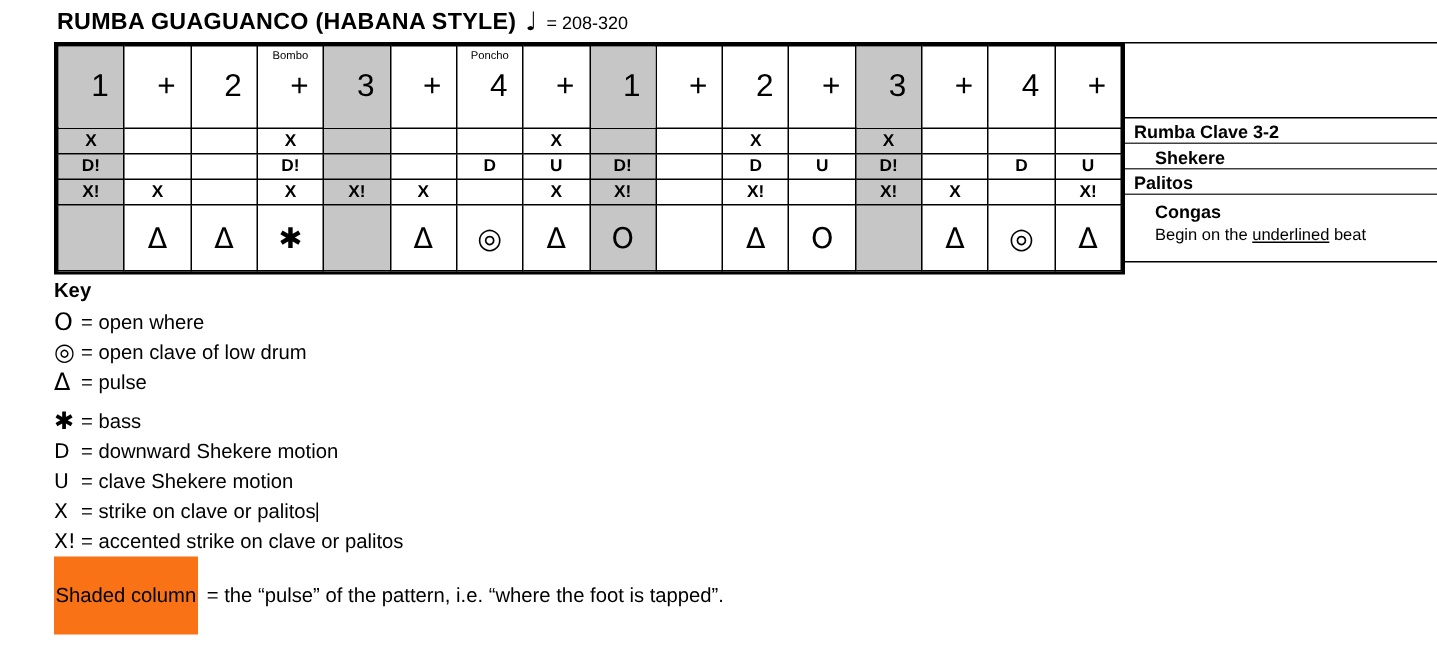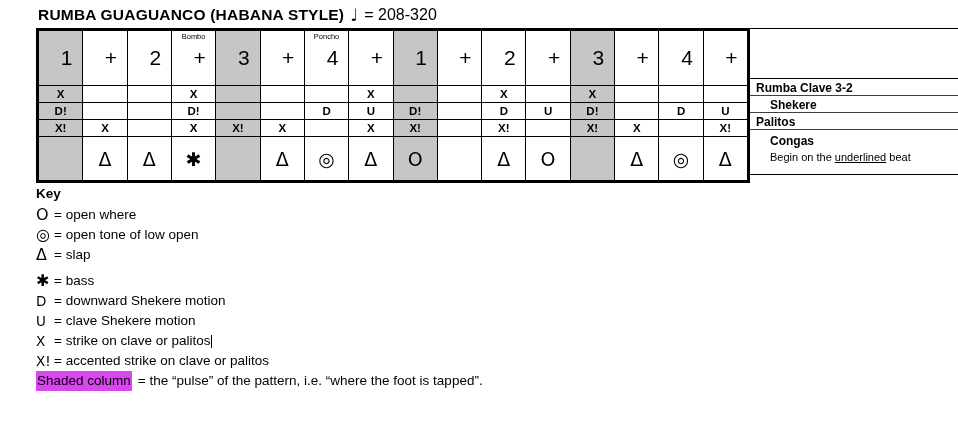--- a/index.html
+++ b/index.html
@@ -38,21 +38,21 @@
     letter-spacing: 0.2px;
   }
   .title-note {
     font-size: 17px;
     line-height: 1;
     font-family: "DejaVu Sans", sans-serif;
     position: relative;
     top: 1px;
   }
   .title-tempo {
-    font-size: 16px;
+    font-size: 12px;
   }
 
   
   .grid-wrap {
     position: absolute;
     left: 16px;
     top: 28px;
     border: 2px solid #000;
     box-sizing: border-box;
     width: 714px;
@@ -163,22 +163,22 @@
     white-space: nowrap;
   }
   .key-line .sym {
     display: inline-block;
     min-width: 18px;
     font-family: "DejaVu Sans", sans-serif;
   }
   .key-line.big .sym { font-size: 16px; }
   .key-gap { margin-top: 6px; }
   .shaded-inline {
-    background: #d946ef;
-    padding: 0 1px;
+    background: #f97316;
+    padding: 16px 1px;
   }
   .caret {
     display: inline-block;
     width: 1px;
     height: 13px;
     background: #000;
     margin-left: 1px;
     vertical-align: -2px;
   }
 </style>
@@ -337,25 +337,25 @@
 
   <div class="key">
     <div class="key-title">Key</div>
     <div id="key-list">
         <div class="key-line big">
           <span class="sym">O</span>
           <span>= open where</span>
         </div>
         <div class="key-line big">
           <span class="sym">◎</span>
-          <span>= open tone of low open</span>
+          <span>= open clave of low drum</span>
         </div>
         <div class="key-line big">
           <span class="sym">Δ</span>
-          <span>= slap</span>
+          <span>= pulse</span>
         </div>
         <div class="key-line big key-gap">
           <span class="sym">✱</span>
           <span>= bass</span>
         </div>
         <div class="key-line">
           <span class="sym">D</span>
           <span>= downward Shekere motion</span>
         </div>
         <div class="key-line">

